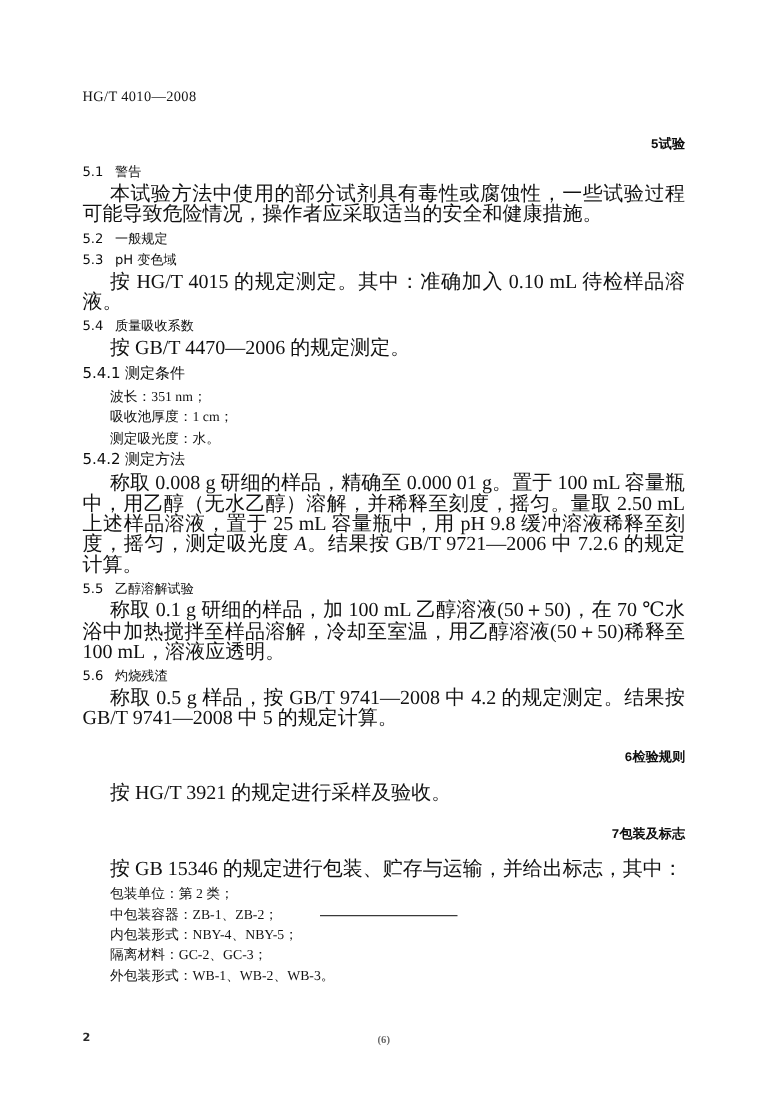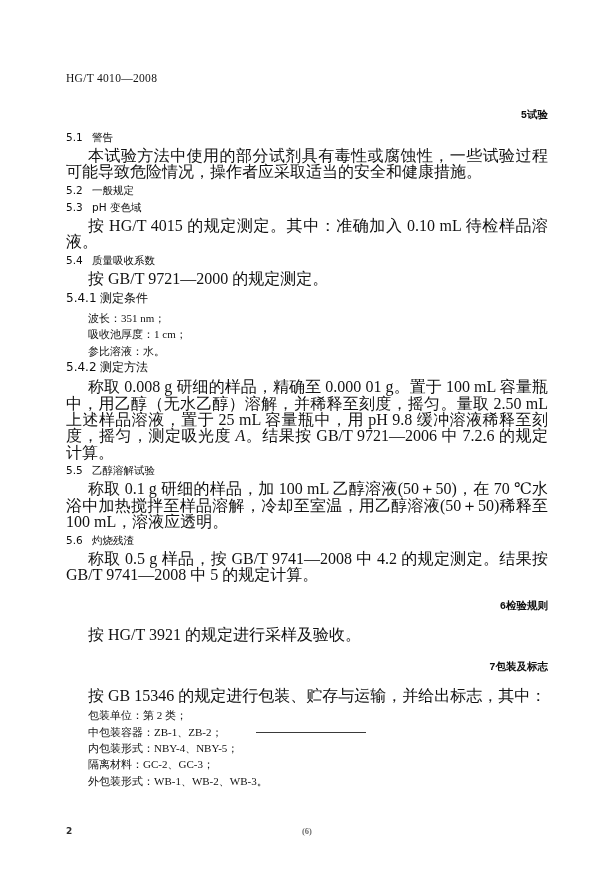--- a/index.html
+++ b/index.html
@@ -147,28 +147,28 @@
     </div>
 
     <div class="h2">
       <span class="num">5.3</span><span>pH 变色域</span>
     </div>
     <p class="p">按 HG/T 4015 的规定测定。其中：准确加入 0.10 mL 待检样品溶液。</p>
 
     <div class="h2">
       <span class="num">5.4</span><span>质量吸收系数</span>
     </div>
-    <p class="p">按 GB/T 9721—2000 的规定测定。</p>
+    <p class="p">按 GB/T 4470—2006 的规定测定。</p>
 
     <div class="h3">
       <span class="num">5.4.1</span><span>测定条件</span>
     </div>
     <p class="list-line">波长：351 nm；</p>
     <p class="list-line">吸收池厚度：1 cm；</p>
-    <p class="list-line">参比溶液：水。</p>
+    <p class="list-line">测定吸光度：水。</p>
 
     <div class="h3">
       <span class="num">5.4.2</span><span>测定方法</span>
     </div>
     <p class="p"><span>称取 0.008 g 研细的样品，精确至 0.000 01 g。置于 100 mL 容量瓶中，用乙醇（无水乙醇）溶解，并稀释至刻度，摇匀。量取 2.50 mL 上述样品溶液，置于 25 mL 容量瓶中，用 pH 9.8 缓冲溶液稀释至刻度，摇匀，测定吸光度 </span><span class="ital">A</span><span>。结果按 GB/T 9721—2006 中 7.2.6 的规定计算。</span></p>
 
     <div class="h2">
       <span class="num">5.5</span><span>乙醇溶解试验</span>
     </div>
     <p class="p">称取 0.1 g 研细的样品，加 100 mL 乙醇溶液(50＋50)，在 70 ℃水浴中加热搅拌至样品溶解，冷却至室温，用乙醇溶液(50＋50)稀释至 100 mL，溶液应透明。</p>

